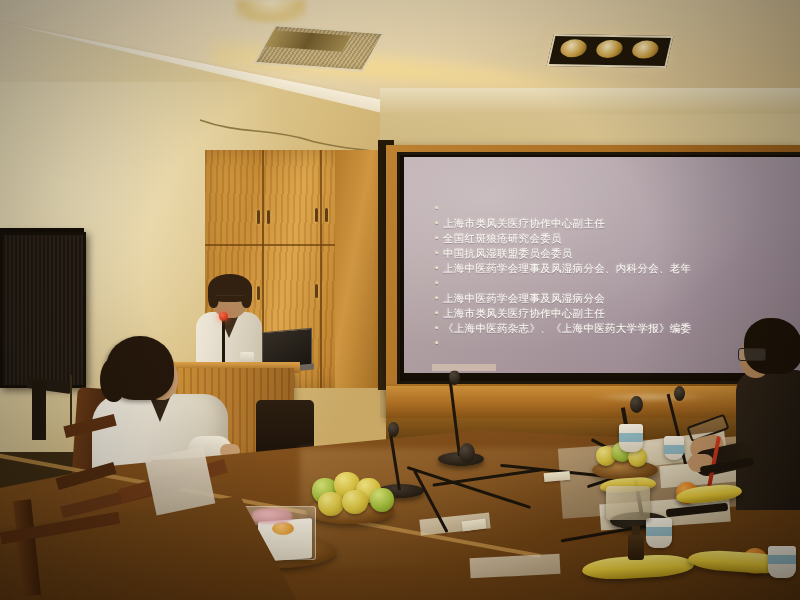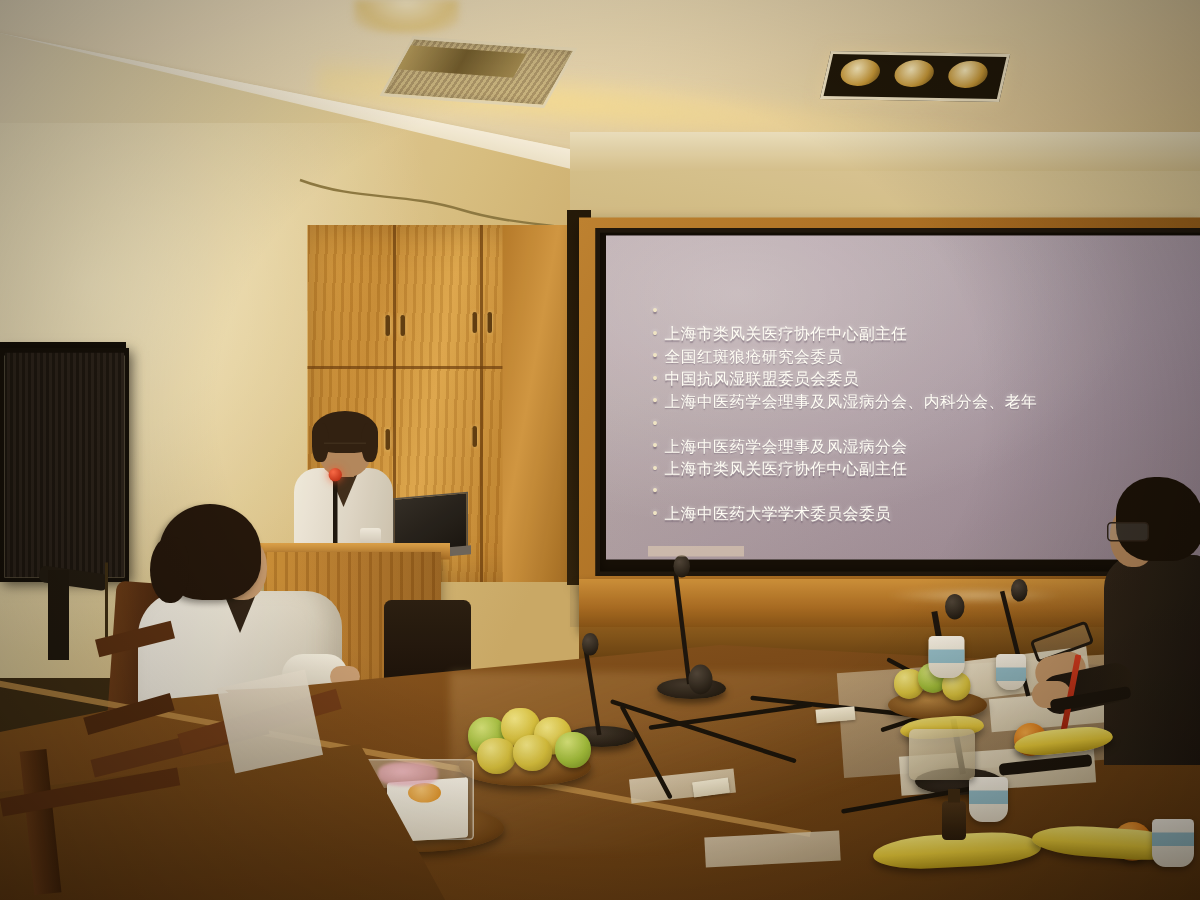--- a/index.html
+++ b/index.html
@@ -337,24 +337,24 @@
       <div class="bline">
           <span class="bdot">•</span>
           <span>上海中医药学会理事及风湿病分会</span>
         </div>
       <div class="bline">
           <span class="bdot">•</span>
           <span>上海市类风关医疗协作中心副主任</span>
         </div>
       <div class="bline">
           <span class="bdot">•</span>
-        </div>
-      <div class="bline">
-          <span class="bdot">•</span>
-          <span>上海中医药大学学术委员会委员</span>
+          <span>《上海中医药杂志》、《上海中医药大学学报》编委</span>
+        </div>
+      <div class="bline">
+          <span class="bdot">•</span>
         </div>
     </div>
     <div class="screen-label"></div>
   </div>
 
   <div class="ledge"></div>
   <div class="ledge-shine"></div>
   <div class="ledge-low"></div>
 
   <div class="spk-top"></div>

